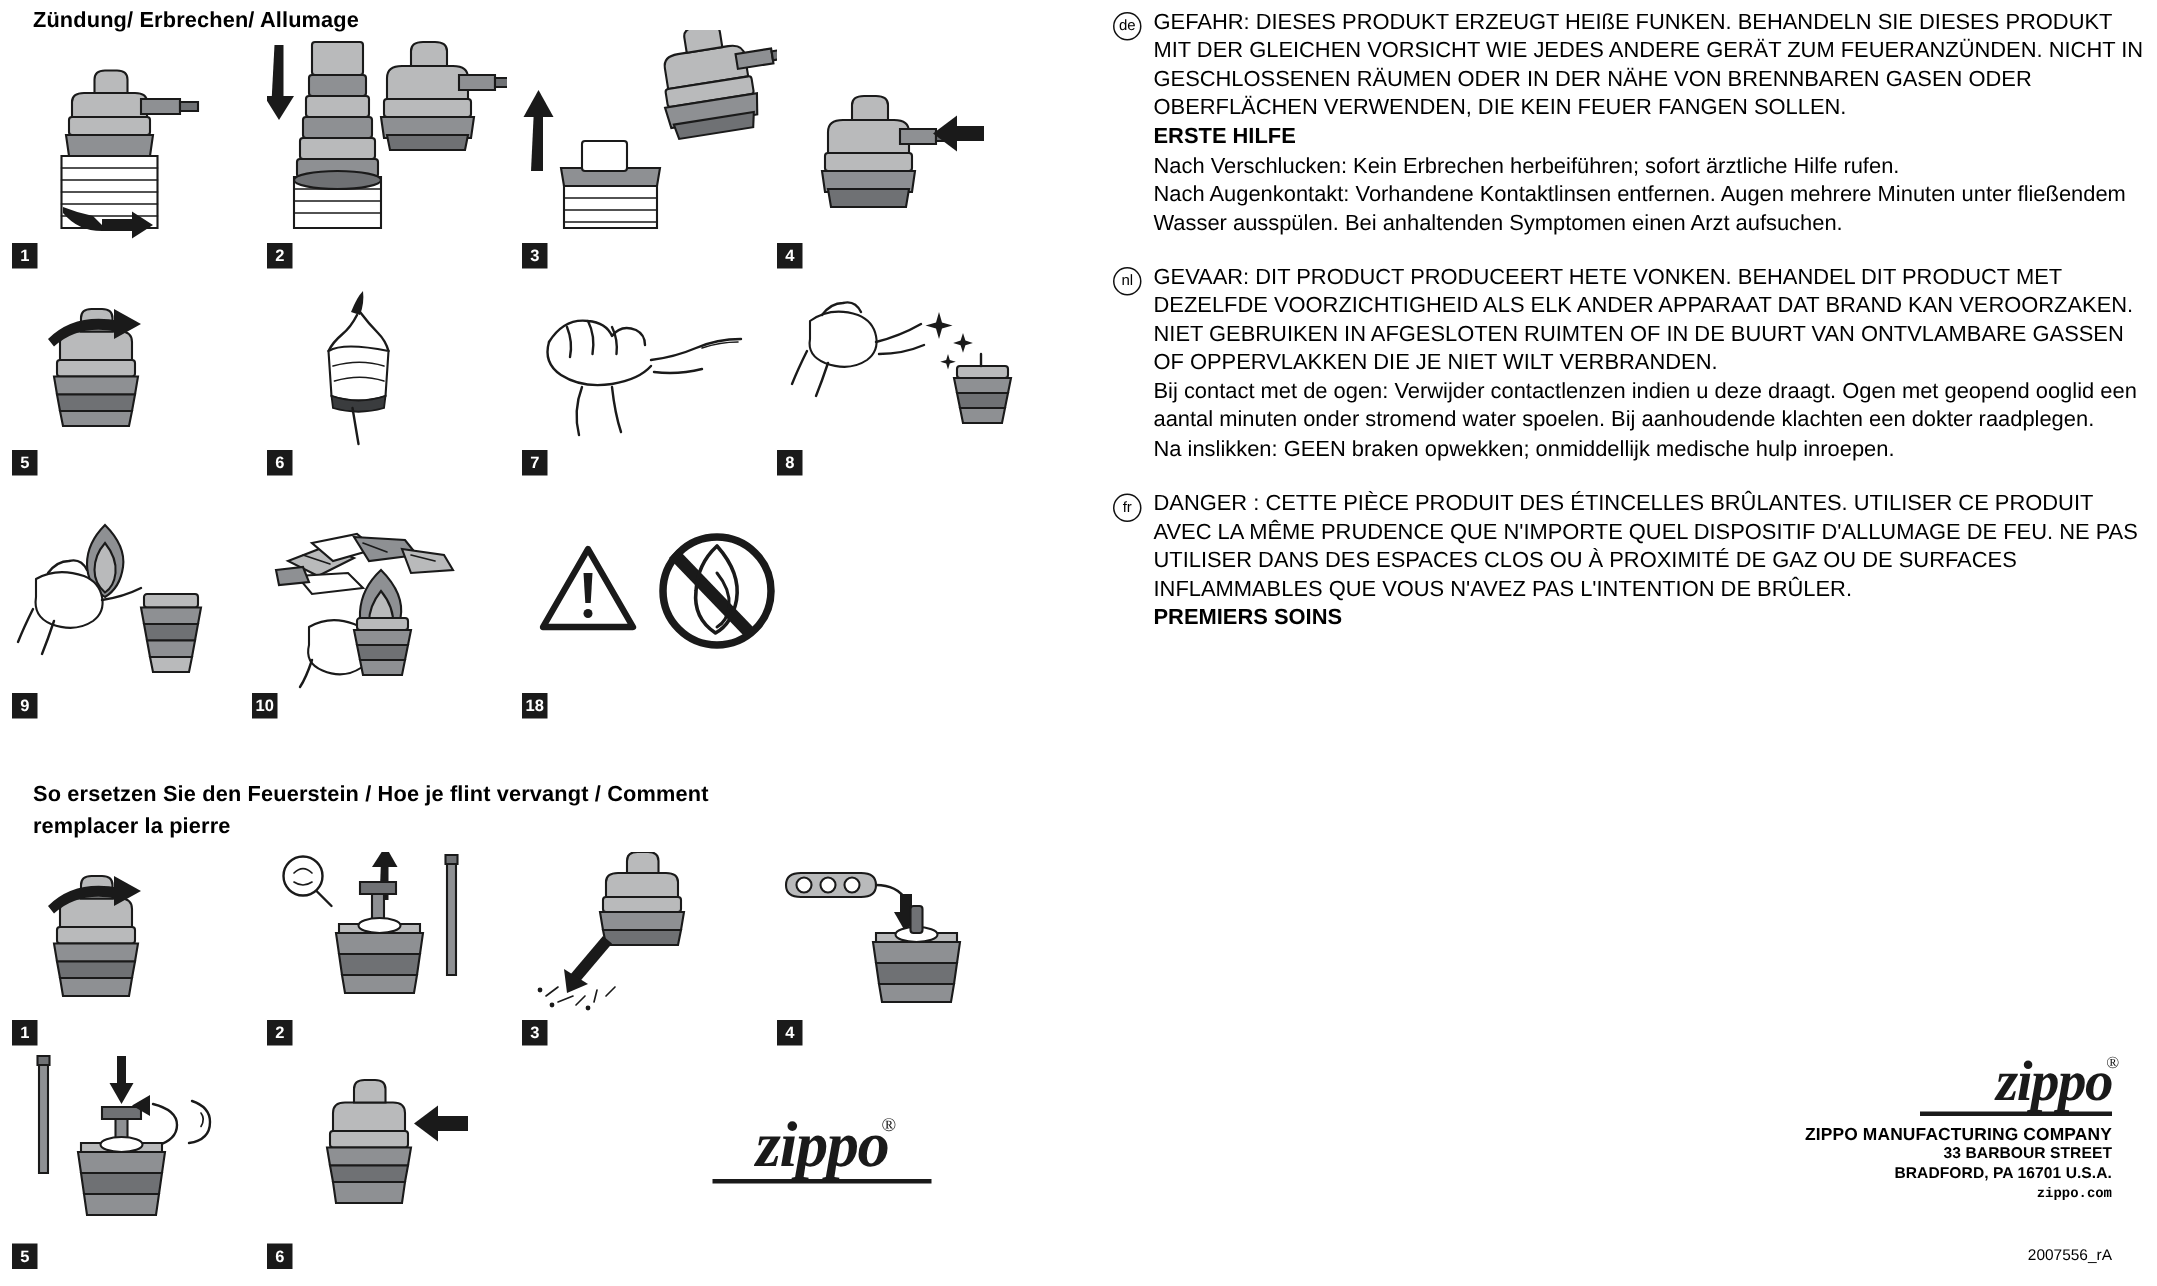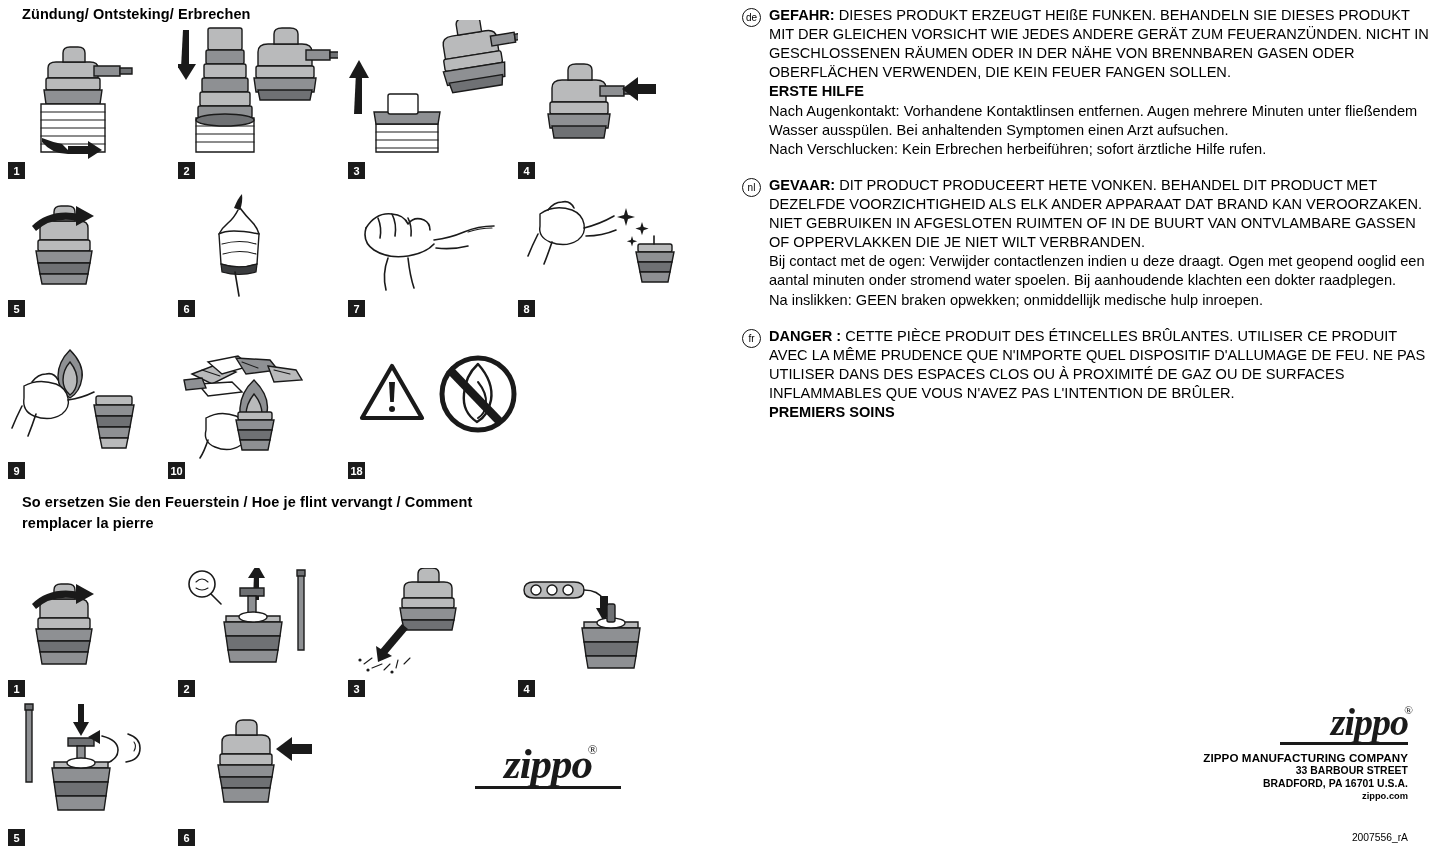--- a/index.html
+++ b/index.html
@@ -14,21 +14,21 @@
   }
   .page { position: relative; width: 1438px; height: 857px; }
 
   
   .left { position: absolute; left: 0; top: 0; width: 720px; height: 857px; }
 
   .section-title {
     font-size: 14.5px; font-weight: bold; letter-spacing: 0.1px;
   }
   #ignition-title { position: absolute; left: 22px; top: 6px; }
-  #flint-title { position: absolute; left: 22px; top: 492px; width: 480px; line-height: 1.45; }
+  #flint-title { position: absolute; left: 22px; top: 520px; width: 480px; line-height: 1.45; }
 
   
   .row { position: absolute; left: 0; width: 720px; }
   .cell { position: absolute; top: 0; }
   .numbox {
     position: absolute;
     width: 17px; height: 17px;
     background: #1a1a1a; color: #ffffff;
     font-size: 11px; font-weight: bold;
     display: flex; align-items: center; justify-content: center;
@@ -41,21 +41,21 @@
   .block { position: relative; margin-bottom: 17px; }
   .lang-badge {
     position: absolute; left: 0; top: 2px;
     width: 19px; height: 19px; border-radius: 50%;
     border: 1.3px solid #111; font-size: 10px;
     display: flex; align-items: center; justify-content: center;
     font-family: "Liberation Sans", sans-serif;
   }
   .btext { margin-left: 27px; font-size: 14.6px; line-height: 1.31; }
   .btext p { margin: 0; }
-  .btext .lead { font-weight: bold; }
+  .btext .lead { font-weight: normal; }
   .sub { font-weight: bold; margin-top: 1px; }
 
   
   .zippo-logo {
     font-family: "Liberation Serif", serif;
     font-weight: bold;
     font-style: italic;
     letter-spacing: -1px;
     color: #1a1a1a;
     line-height: 1;
@@ -72,42 +72,42 @@
   #left-logo-wrap { position: absolute; left: 428px; top: 742px; width: 240px; text-align: center; }
   #left-logo-wrap .zippo-logo { font-size: 43px; }
   #left-logo-wrap .zippo-underline { width: 146px; margin: 1px auto 0; }
   .kit-lines { margin-top: 7px; font-size: 11.4px; font-weight: bold; line-height: 1.42; letter-spacing: 0.15px; }
 
   #right-footer { position: absolute; right: 24px; bottom: 56px; text-align: right; }
   #right-footer .zippo-logo { font-size: 38px; }
   #right-footer .zippo-underline { width: 128px; margin: 1px 0 0 auto; }
   .company { margin-top: 6px; font-size: 11.6px; font-weight: bold; letter-spacing: 0.1px; }
   .addr { font-size: 10.4px; font-weight: bold; line-height: 1.3; letter-spacing: 0.05px; }
-  .site { font-size: 9.3px; font-weight: bold; }
+  .site { font-size: 9.3px; font-weight: bold; font-family: Liberation Mono, monospace; }
   #doccode { position: absolute; right: 24px; bottom: 14px; font-size: 10.3px; }
 
   
   svg { display: block; }
   .ln { fill: none; stroke: #1a1a1a; stroke-width: 1.6; stroke-linejoin: round; stroke-linecap: round; }
   .ln-t { fill: none; stroke: #1a1a1a; stroke-width: 1.1; stroke-linejoin: round; stroke-linecap: round; }
   .fill-g1 { fill: #b9babb; stroke: #1a1a1a; stroke-width: 1.4; }
   .fill-g2 { fill: #8e9093; stroke: #1a1a1a; stroke-width: 1.4; }
   .fill-g3 { fill: #6f7174; stroke: #1a1a1a; stroke-width: 1.4; }
   .fill-w { fill: #ffffff; stroke: #1a1a1a; stroke-width: 1.4; }
   .fill-k { fill: #1a1a1a; stroke: none; }
   .fill-dk { fill: #3a3c3e; stroke: #1a1a1a; stroke-width: 1.2; }
 </style>
 </head>
 <body>
 
 <div class="page">
 
   <div class="left">
 
-    <div class="section-title" id="ignition-title">Zündung/ Ontsteking/ Erbrechen</div>
+    <div class="section-title" id="ignition-title">Zündung/ Erbrechen/ Allumage</div>
 
     <div class="row" style="top:20px; height:160px;">
 
       <div class="cell" style="left:8px;">
         <svg class="art" width="130" height="140" viewBox="0 0 130 140" aria-hidden="true">
           <g>
             <path class="fill-g1" d="M40 58 L40 48 Q40 42 48 42 L82 42 Q90 42 90 48 L90 58 Z"></path>
             <path class="fill-g2" d="M86 46 L112 46 L112 56 L86 56 Z"></path>
             <path class="fill-g3" d="M112 48 L124 48 L124 54 L112 54 Z"></path>
             <rect class="fill-g1" x="38" y="58" width="54" height="12" rx="2"></rect>
@@ -501,22 +501,22 @@
     </div>
   </div>
 
   <div class="right">
 
     <div class="block" style="margin-top:6px;">
       <div class="lang-badge">de</div>
       <div class="btext">
         <p><span class="lead">GEFAHR:</span><span> DIESES PRODUKT ERZEUGT HEIßE FUNKEN. BEHANDELN SIE DIESES PRODUKT MIT DER GLEICHEN VORSICHT WIE JEDES ANDERE GERÄT ZUM FEUERANZÜNDEN.  NICHT IN GESCHLOSSENEN RÄUMEN ODER IN DER NÄHE VON BRENNBAREN GASEN ODER OBERFLÄCHEN VERWENDEN, DIE KEIN FEUER FANGEN SOLLEN.</span></p>
         <p class="sub">ERSTE HILFE</p>
+        <p>Nach Verschlucken: Kein Erbrechen herbeiführen; sofort ärztliche Hilfe rufen.</p>
         <p>Nach Augenkontakt: Vorhandene Kontaktlinsen entfernen. Augen mehrere Minuten unter fließendem Wasser ausspülen. Bei anhaltenden Symptomen einen Arzt aufsuchen.</p>
-        <p>Nach Verschlucken: Kein Erbrechen herbeiführen; sofort ärztliche Hilfe rufen.</p>
       </div>
     </div>
 
     <div class="block">
       <div class="lang-badge">nl</div>
       <div class="btext">
         <p><span class="lead">GEVAAR:</span><span> DIT PRODUCT PRODUCEERT HETE VONKEN. BEHANDEL DIT PRODUCT MET DEZELFDE VOORZICHTIGHEID ALS ELK ANDER APPARAAT DAT BRAND KAN VEROORZAKEN.  NIET GEBRUIKEN IN AFGESLOTEN RUIMTEN OF IN DE BUURT VAN ONTVLAMBARE GASSEN OF OPPERVLAKKEN DIE JE NIET WILT VERBRANDEN.</span></p>
         <p>Bij contact met de ogen: Verwijder contactlenzen indien u deze draagt. Ogen met geopend ooglid een aantal minuten onder stromend water spoelen. Bij aanhoudende klachten een dokter raadplegen.</p>
         <p>Na inslikken: GEEN braken opwekken; onmiddellijk medische hulp inroepen.</p>
       </div>

